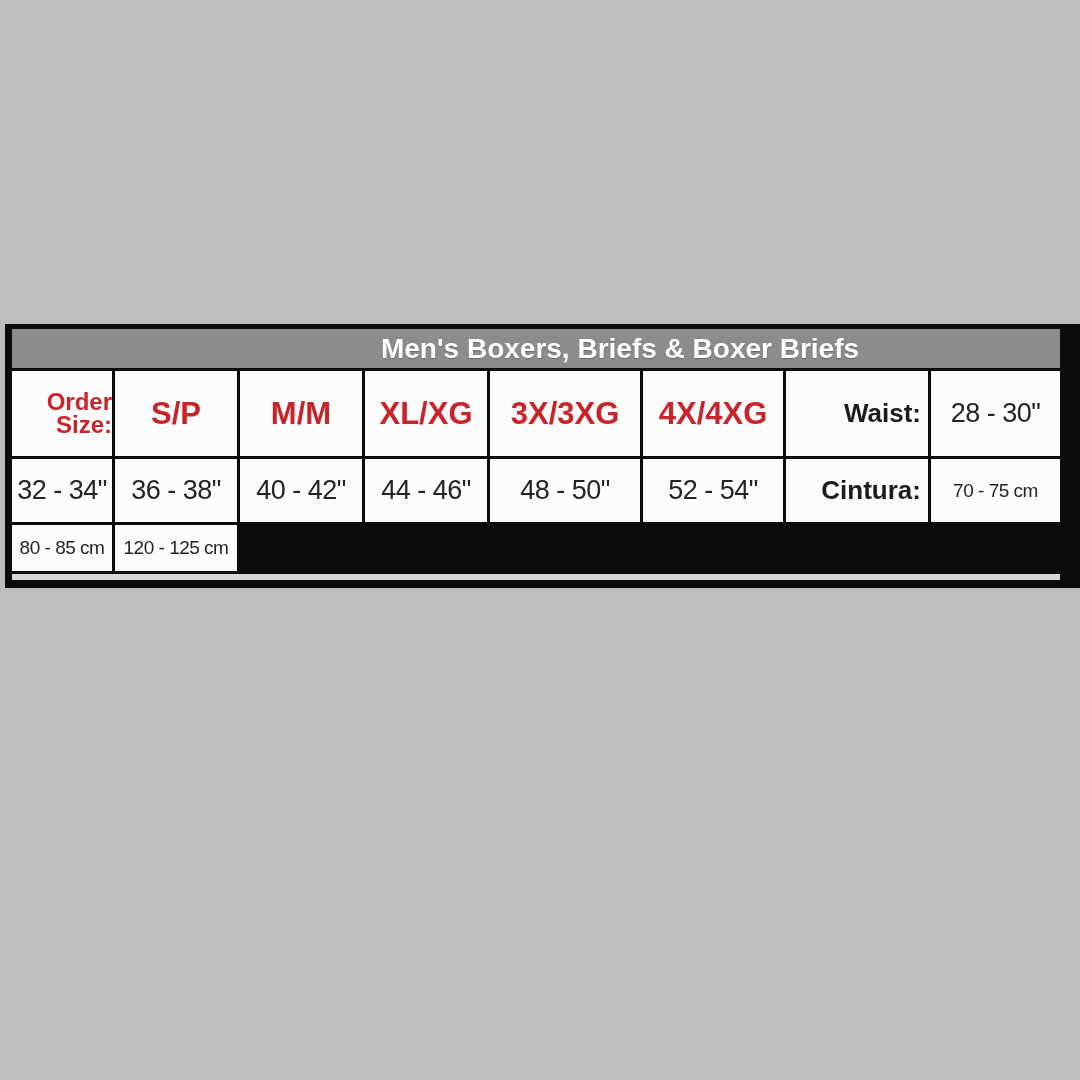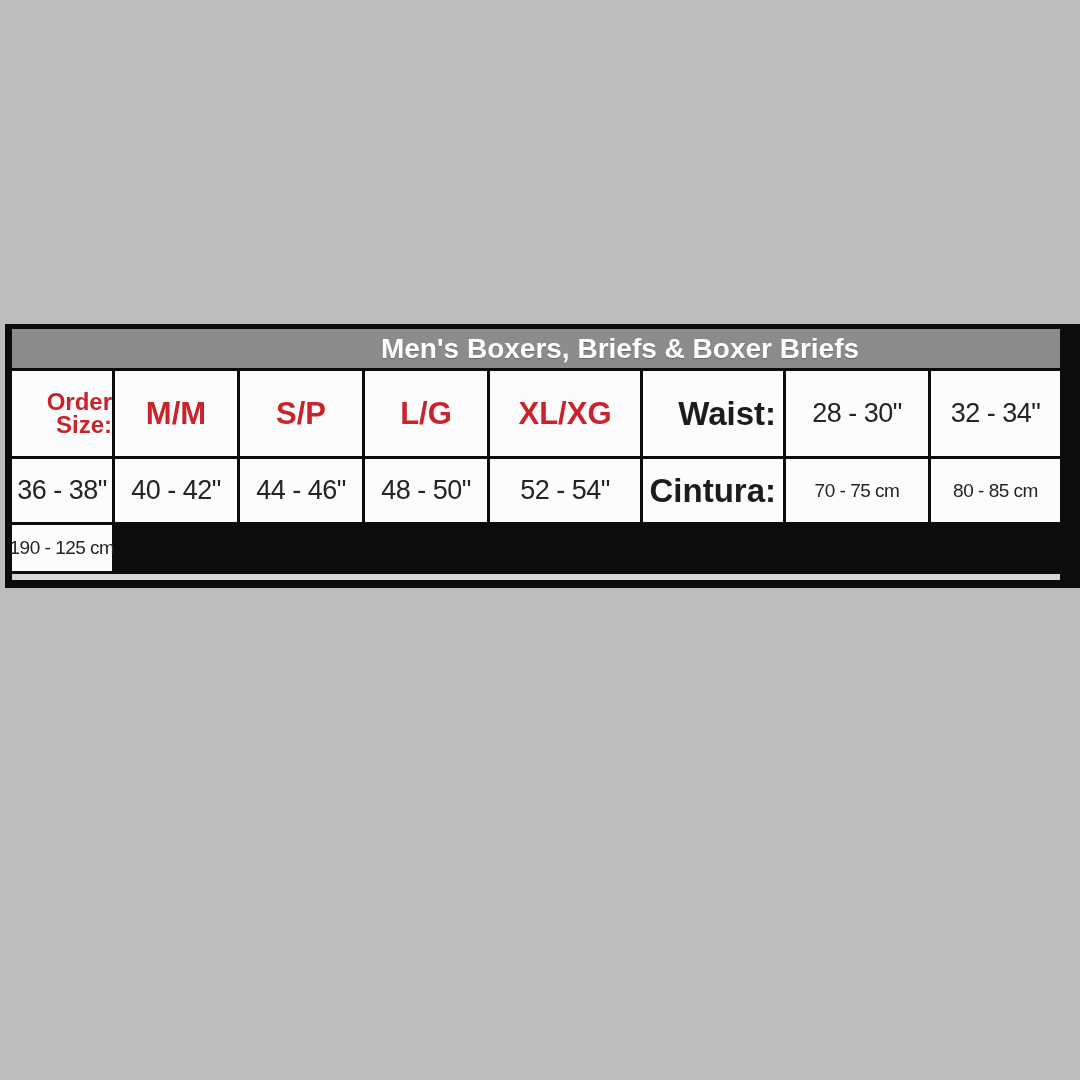--- a/index.html
+++ b/index.html
@@ -57,21 +57,21 @@
     align-items: center;
     justify-content: center;
     overflow: visible;
     white-space: nowrap;
   }
   .label-cell {
     justify-content: flex-end;
     padding-right: 7px;
     box-sizing: border-box;
     font-weight: 700;
-    font-size: 33px;
+    font-size: 26px;
     color: #1c1c1c;
   }
   .size-label-cell {
     flex-direction: column;
     align-items: flex-end;
     justify-content: center;
     color: #c9232b;
     font-weight: 700;
     font-size: 24px;
     line-height: 0.95;
@@ -104,35 +104,36 @@
     <div class="title-bar">
       <span class="title-text">Men's Boxers, Briefs &amp; Boxer Briefs</span>
     </div>
 
     <div class="grid">
 
       <div class="cell size-label-cell">
         <span>Order</span>
         <span>Size:</span>
       </div>
+      <div class="cell size-cell">S/P</div>
       <div class="cell size-cell">M/M</div>
-      <div class="cell size-cell">S/P</div>
-      <div class="cell size-cell">L/G</div>
       <div class="cell size-cell">XL/XG</div>
+      <div class="cell size-cell">3X/3XG</div>
+      <div class="cell size-cell">4X/4XG</div>
 
       <div class="cell label-cell">Waist:</div>
       <div class="cell value-cell">28 - 30"</div>
       <div class="cell value-cell">32 - 34"</div>
       <div class="cell value-cell">36 - 38"</div>
       <div class="cell value-cell">40 - 42"</div>
       <div class="cell value-cell">44 - 46"</div>
       <div class="cell value-cell">48 - 50"</div>
       <div class="cell value-cell">52 - 54"</div>
 
       <div class="cell label-cell">Cintura:</div>
       <div class="cell value-cell cintura-cell">70 - 75 cm</div>
       <div class="cell value-cell cintura-cell">80 - 85 cm</div>
-      <div class="cell value-cell cintura-cell">190 - 125 cm</div>
+      <div class="cell value-cell cintura-cell">120 - 125 cm</div>
     </div>
 
     <div class="bottom-strip"></div>
   </div>
 </div>
 
 </body></html>

